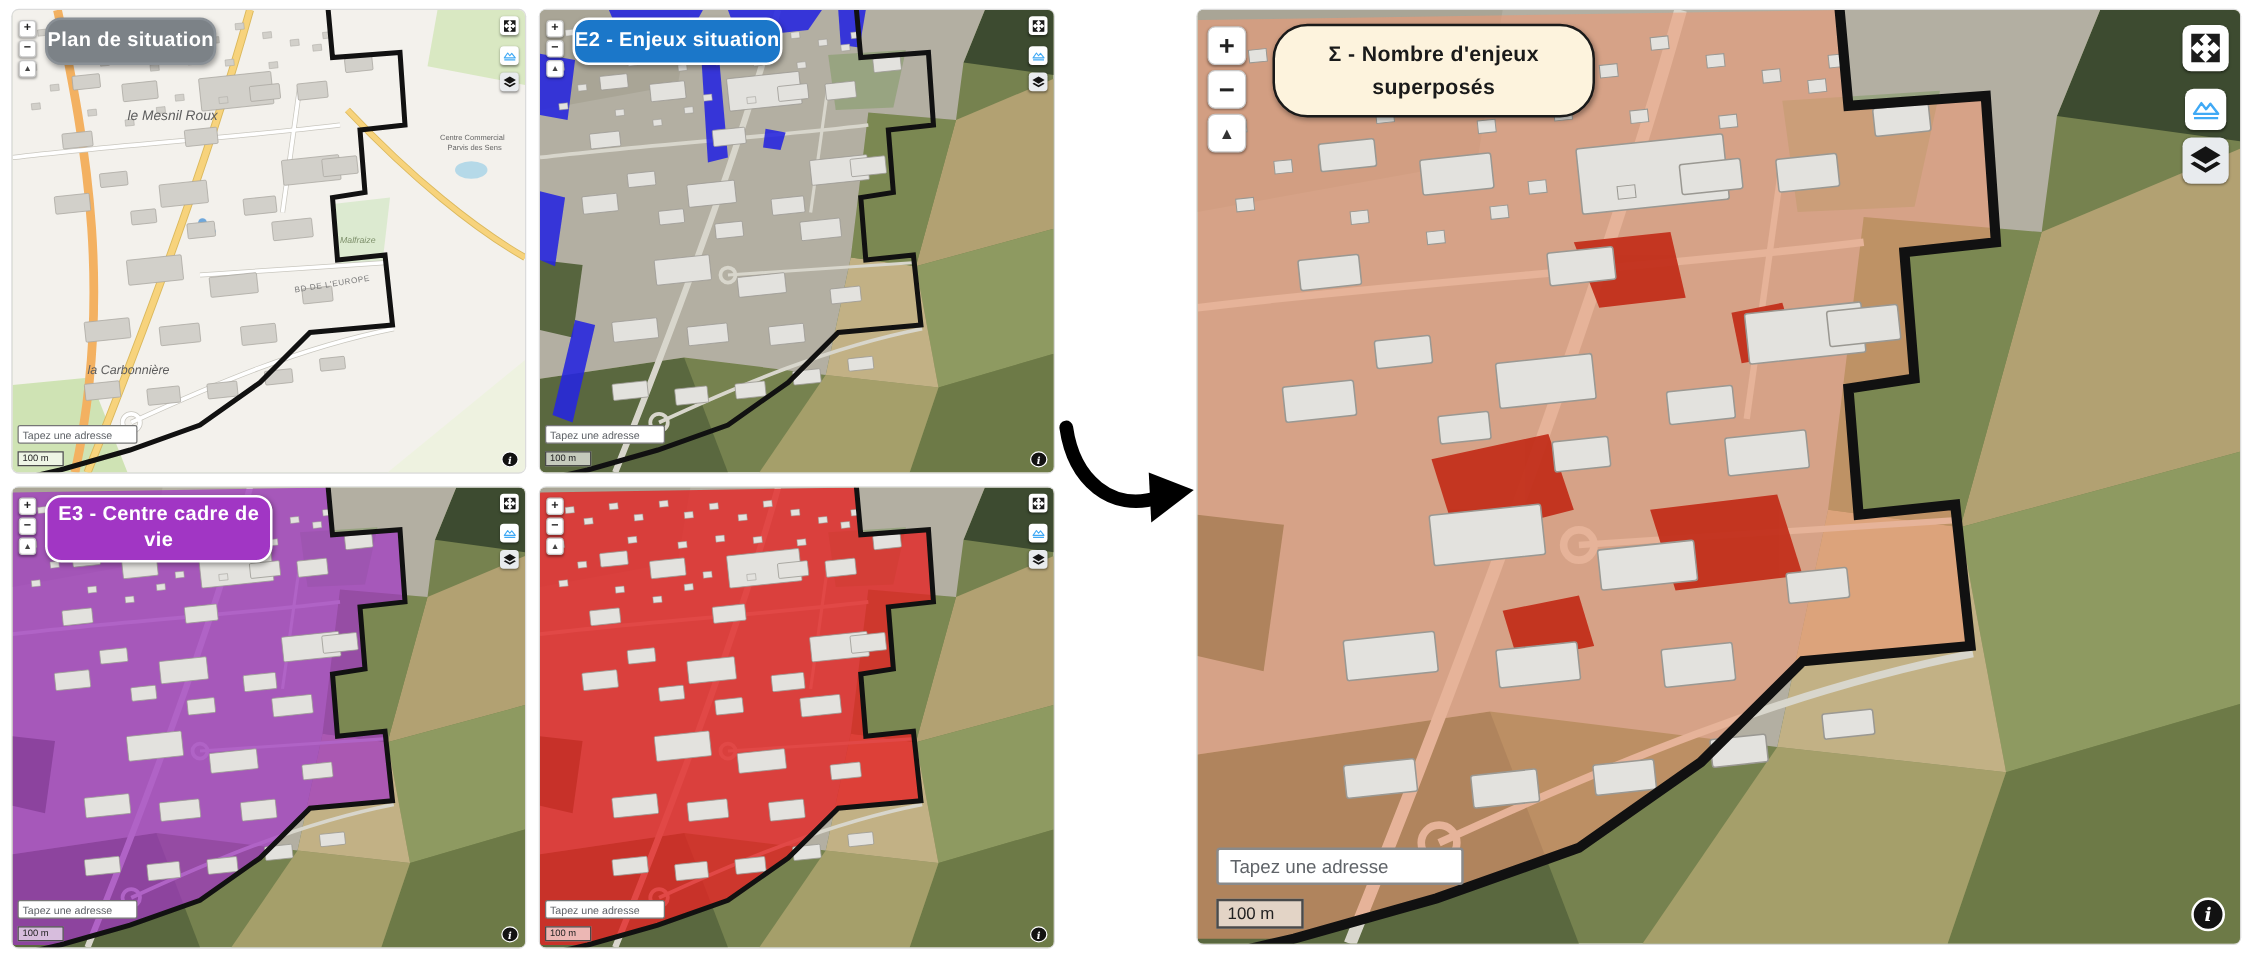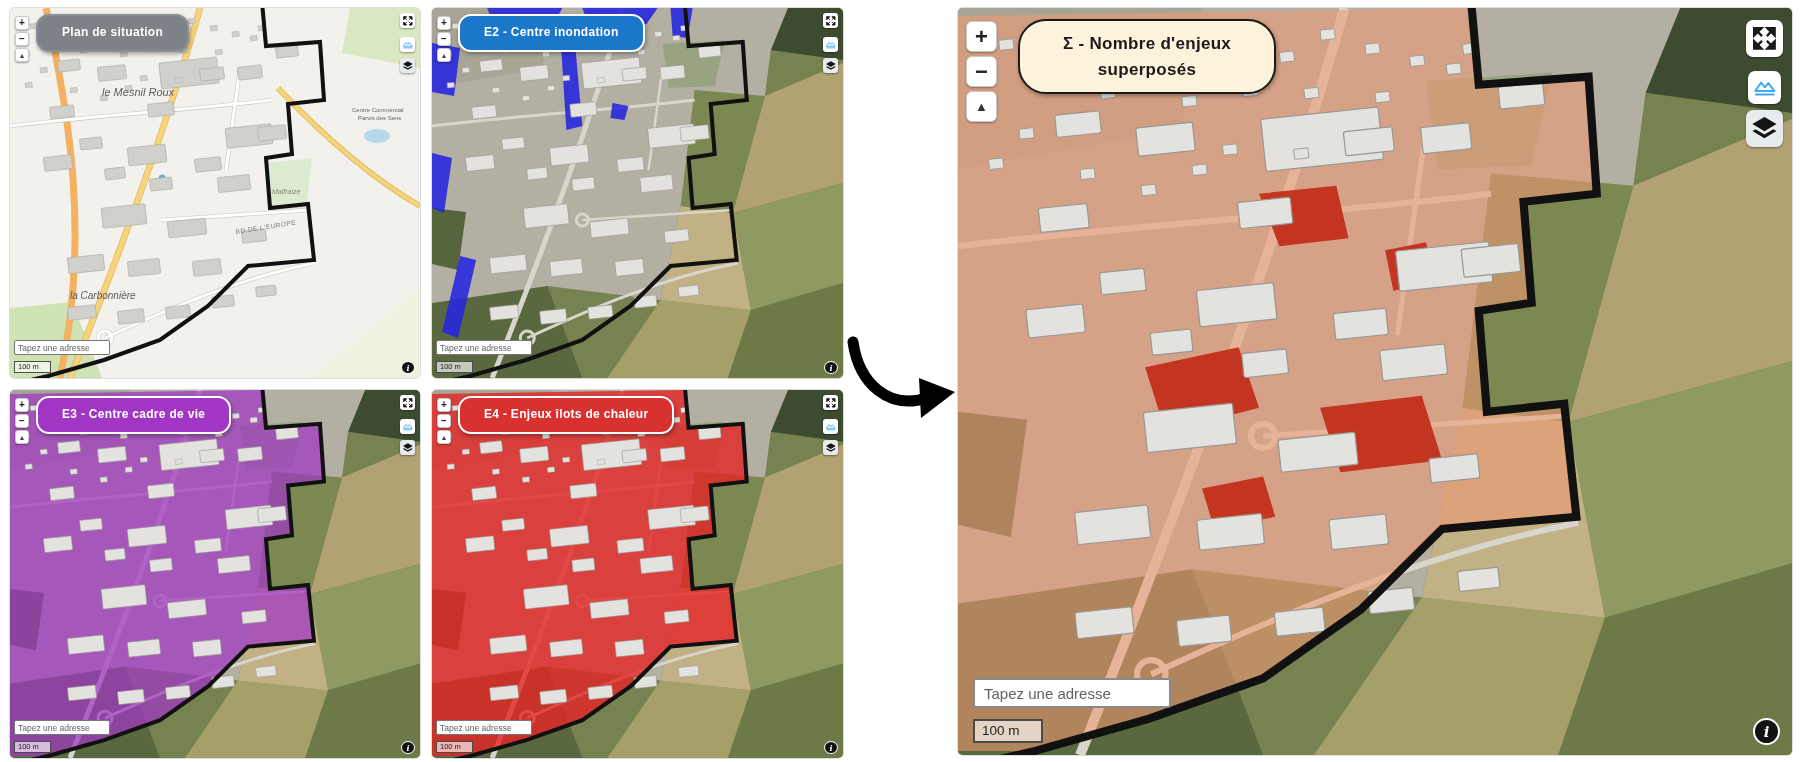--- a/index.html
+++ b/index.html
@@ -27,22 +27,22 @@
   .small .ztilt{font-size:7px;color:#444;}
   .large .zoomctl{left:8px;top:13px;gap:4px;}
   .large .zb{width:31px;height:31px;font-size:22px;border-radius:6px;}
   .large .ztilt{font-size:13px;color:#333;}
 
   
   .title{position:absolute;z-index:6;text-align:center;font-weight:600;
     background:var(--label-bg);color:var(--label-text);
     border:2px solid var(--label-border);display:flex;align-items:center;justify-content:center;
     box-shadow:1px 2px 4px rgba(0,0,0,.35);letter-spacing:.3px;}
-  .small .title{left:26px;top:6px;min-height:26px;max-width:178px;font-size:12px;
-    line-height:1.3;padding:4px 24px;border-radius:13px;}
+  .small .title{left:26px;top:6px;min-height:26px;max-width:178px;font-size:16px;
+    line-height:1.3;padding:4px 0;border-radius:13px;}
   .large .title{left:60px;top:11px;max-width:218px;font-size:17px;line-height:1.5;
     padding:10px 18px;border-radius:28px;border-width:2.5px;}
 
   
   .tr-icons{position:absolute;display:flex;flex-direction:column;align-items:center;z-index:5;}
   .small .tr-icons{top:5px;right:5px;}
   .large .tr-icons{top:12px;right:9px;}
   .icon-btn{background:#fff;border:none;display:flex;align-items:center;justify-content:center;
     box-shadow:0 1px 2px rgba(0,0,0,.4);padding:0;cursor:pointer;}
   .small .icon-btn{width:15px;height:15px;border-radius:3px;}
@@ -321,21 +321,21 @@
           <rect x="90" y="88" width="7" height="5" fill="#e3e2de" stroke="#9a9892" stroke-width="0.4" transform="rotate(-6 90 88)"></rect>
           <rect x="115" y="78" width="7" height="5" fill="#e3e2de" stroke="#9a9892" stroke-width="0.4" transform="rotate(-6 115 78)"></rect>
         </g>
   <path d="M252,-6 L256,38 L310,34 L314,92 L278,96 L282,146 L256,150 L260,200 L298,196 L304,252 L238,258 L198,298 L150,332 L94,352 L38,368 L12,374" fill="none" stroke="#111111" stroke-width="4"></path>
       </svg>
     <div class="zoomctl">
       <button class="zb">+</button>
       <button class="zb">−</button>
       <button class="zb ztilt">▲</button>
     </div>
-    <div class="title">E2 - Centre inondation</div>
+    <div class="title">E2 - Enjeux situation</div>
     <div class="tr-icons">
       <button class="icon-btn fullscreen">
         <svg viewBox="0 0 24 24">
           <g stroke="#1a1a1a" stroke-width="2" fill="#1a1a1a">
             <line x1="10" y1="10" x2="6" y2="6"></line>
               <polygon points="3.5,3.5 9.5,3.5 3.5,9.5"></polygon>
             <line x1="14" y1="10" x2="18" y2="6"></line>
               <polygon points="20.5,3.5 14.5,3.5 20.5,9.5"></polygon>
             <line x1="10" y1="14" x2="6" y2="18"></line>
               <polygon points="3.5,20.5 9.5,20.5 3.5,14.5"></polygon>
@@ -609,21 +609,20 @@
           <rect x="90" y="88" width="7" height="5" fill="#e3e2de" stroke="#9a9892" stroke-width="0.4" transform="rotate(-6 90 88)"></rect>
           <rect x="115" y="78" width="7" height="5" fill="#e3e2de" stroke="#9a9892" stroke-width="0.4" transform="rotate(-6 115 78)"></rect>
         </g>
   <path d="M252,-6 L256,38 L310,34 L314,92 L278,96 L282,146 L256,150 L260,200 L298,196 L304,252 L238,258 L198,298 L150,332 L94,352 L38,368 L12,374" fill="none" stroke="#111111" stroke-width="4"></path>
       </svg>
     <div class="zoomctl">
       <button class="zb">+</button>
       <button class="zb">−</button>
       <button class="zb ztilt">▲</button>
     </div>
-    <div class="title">E4 - Enjeux îlots de chaleur</div>
     <div class="tr-icons">
       <button class="icon-btn fullscreen">
         <svg viewBox="0 0 24 24">
           <g stroke="#1a1a1a" stroke-width="2" fill="#1a1a1a">
             <line x1="10" y1="10" x2="6" y2="6"></line>
               <polygon points="3.5,3.5 9.5,3.5 3.5,9.5"></polygon>
             <line x1="14" y1="10" x2="18" y2="6"></line>
               <polygon points="20.5,3.5 14.5,3.5 20.5,9.5"></polygon>
             <line x1="10" y1="14" x2="6" y2="18"></line>
               <polygon points="3.5,20.5 9.5,20.5 3.5,14.5"></polygon>

